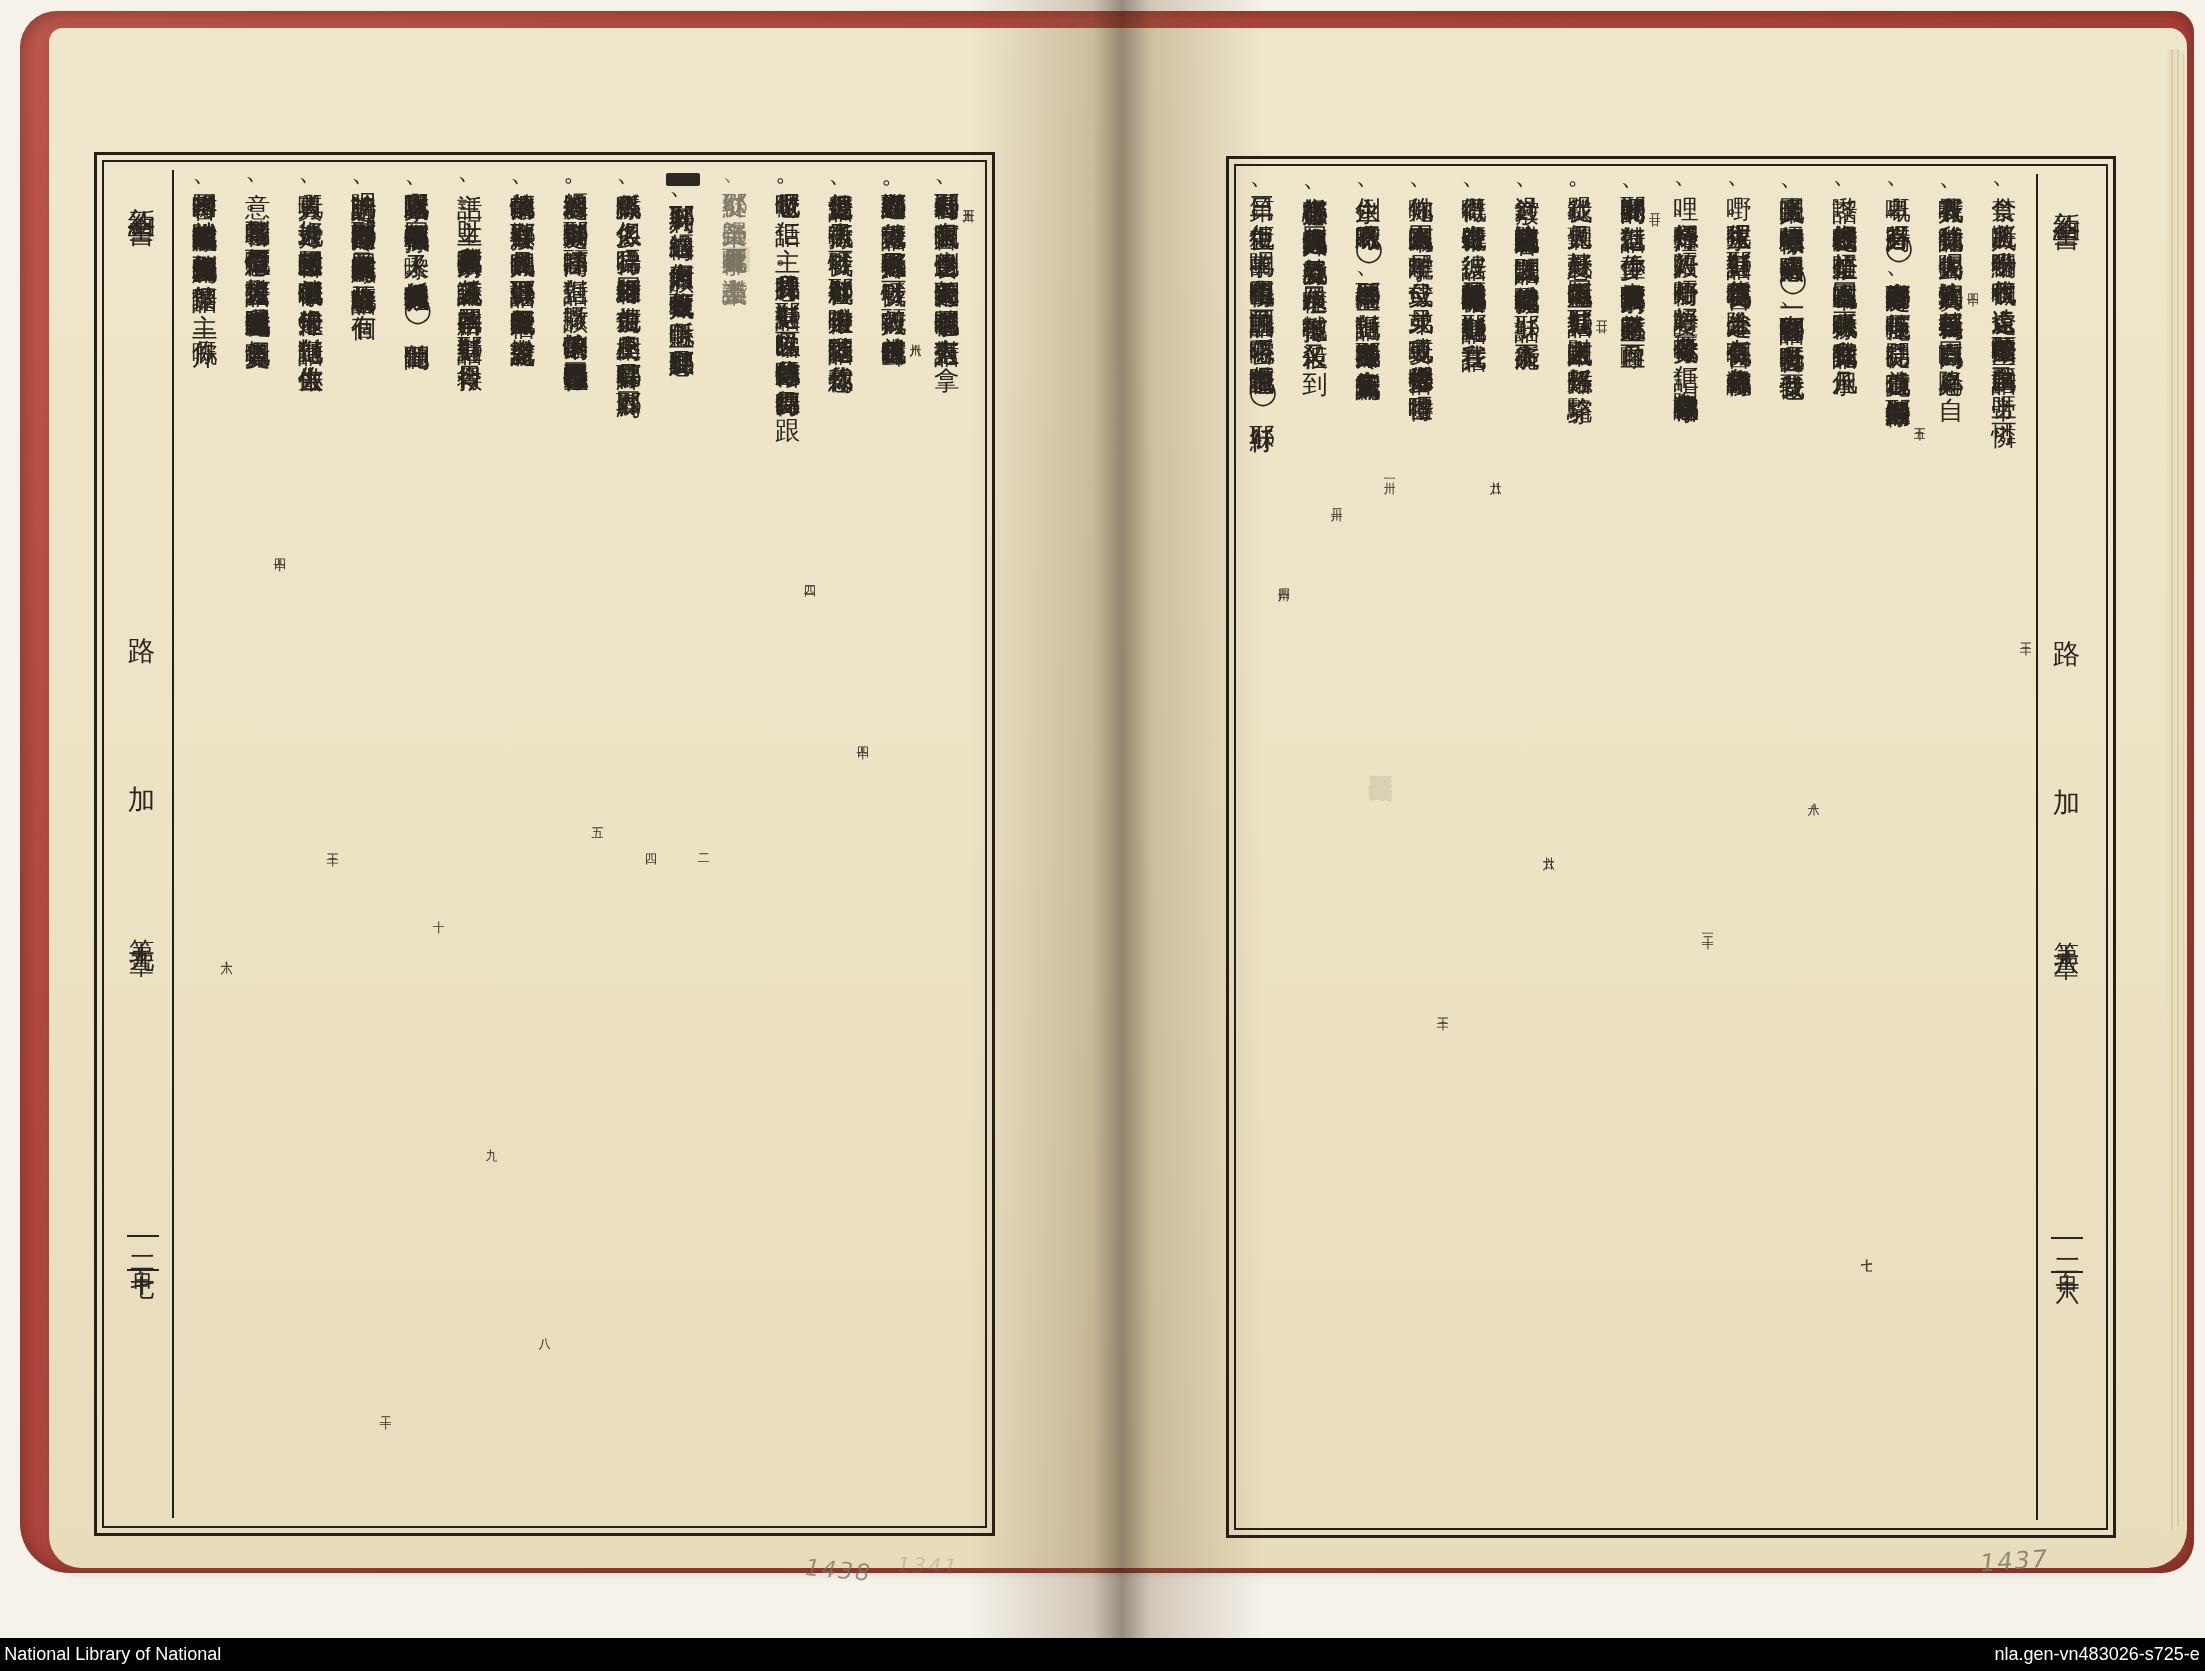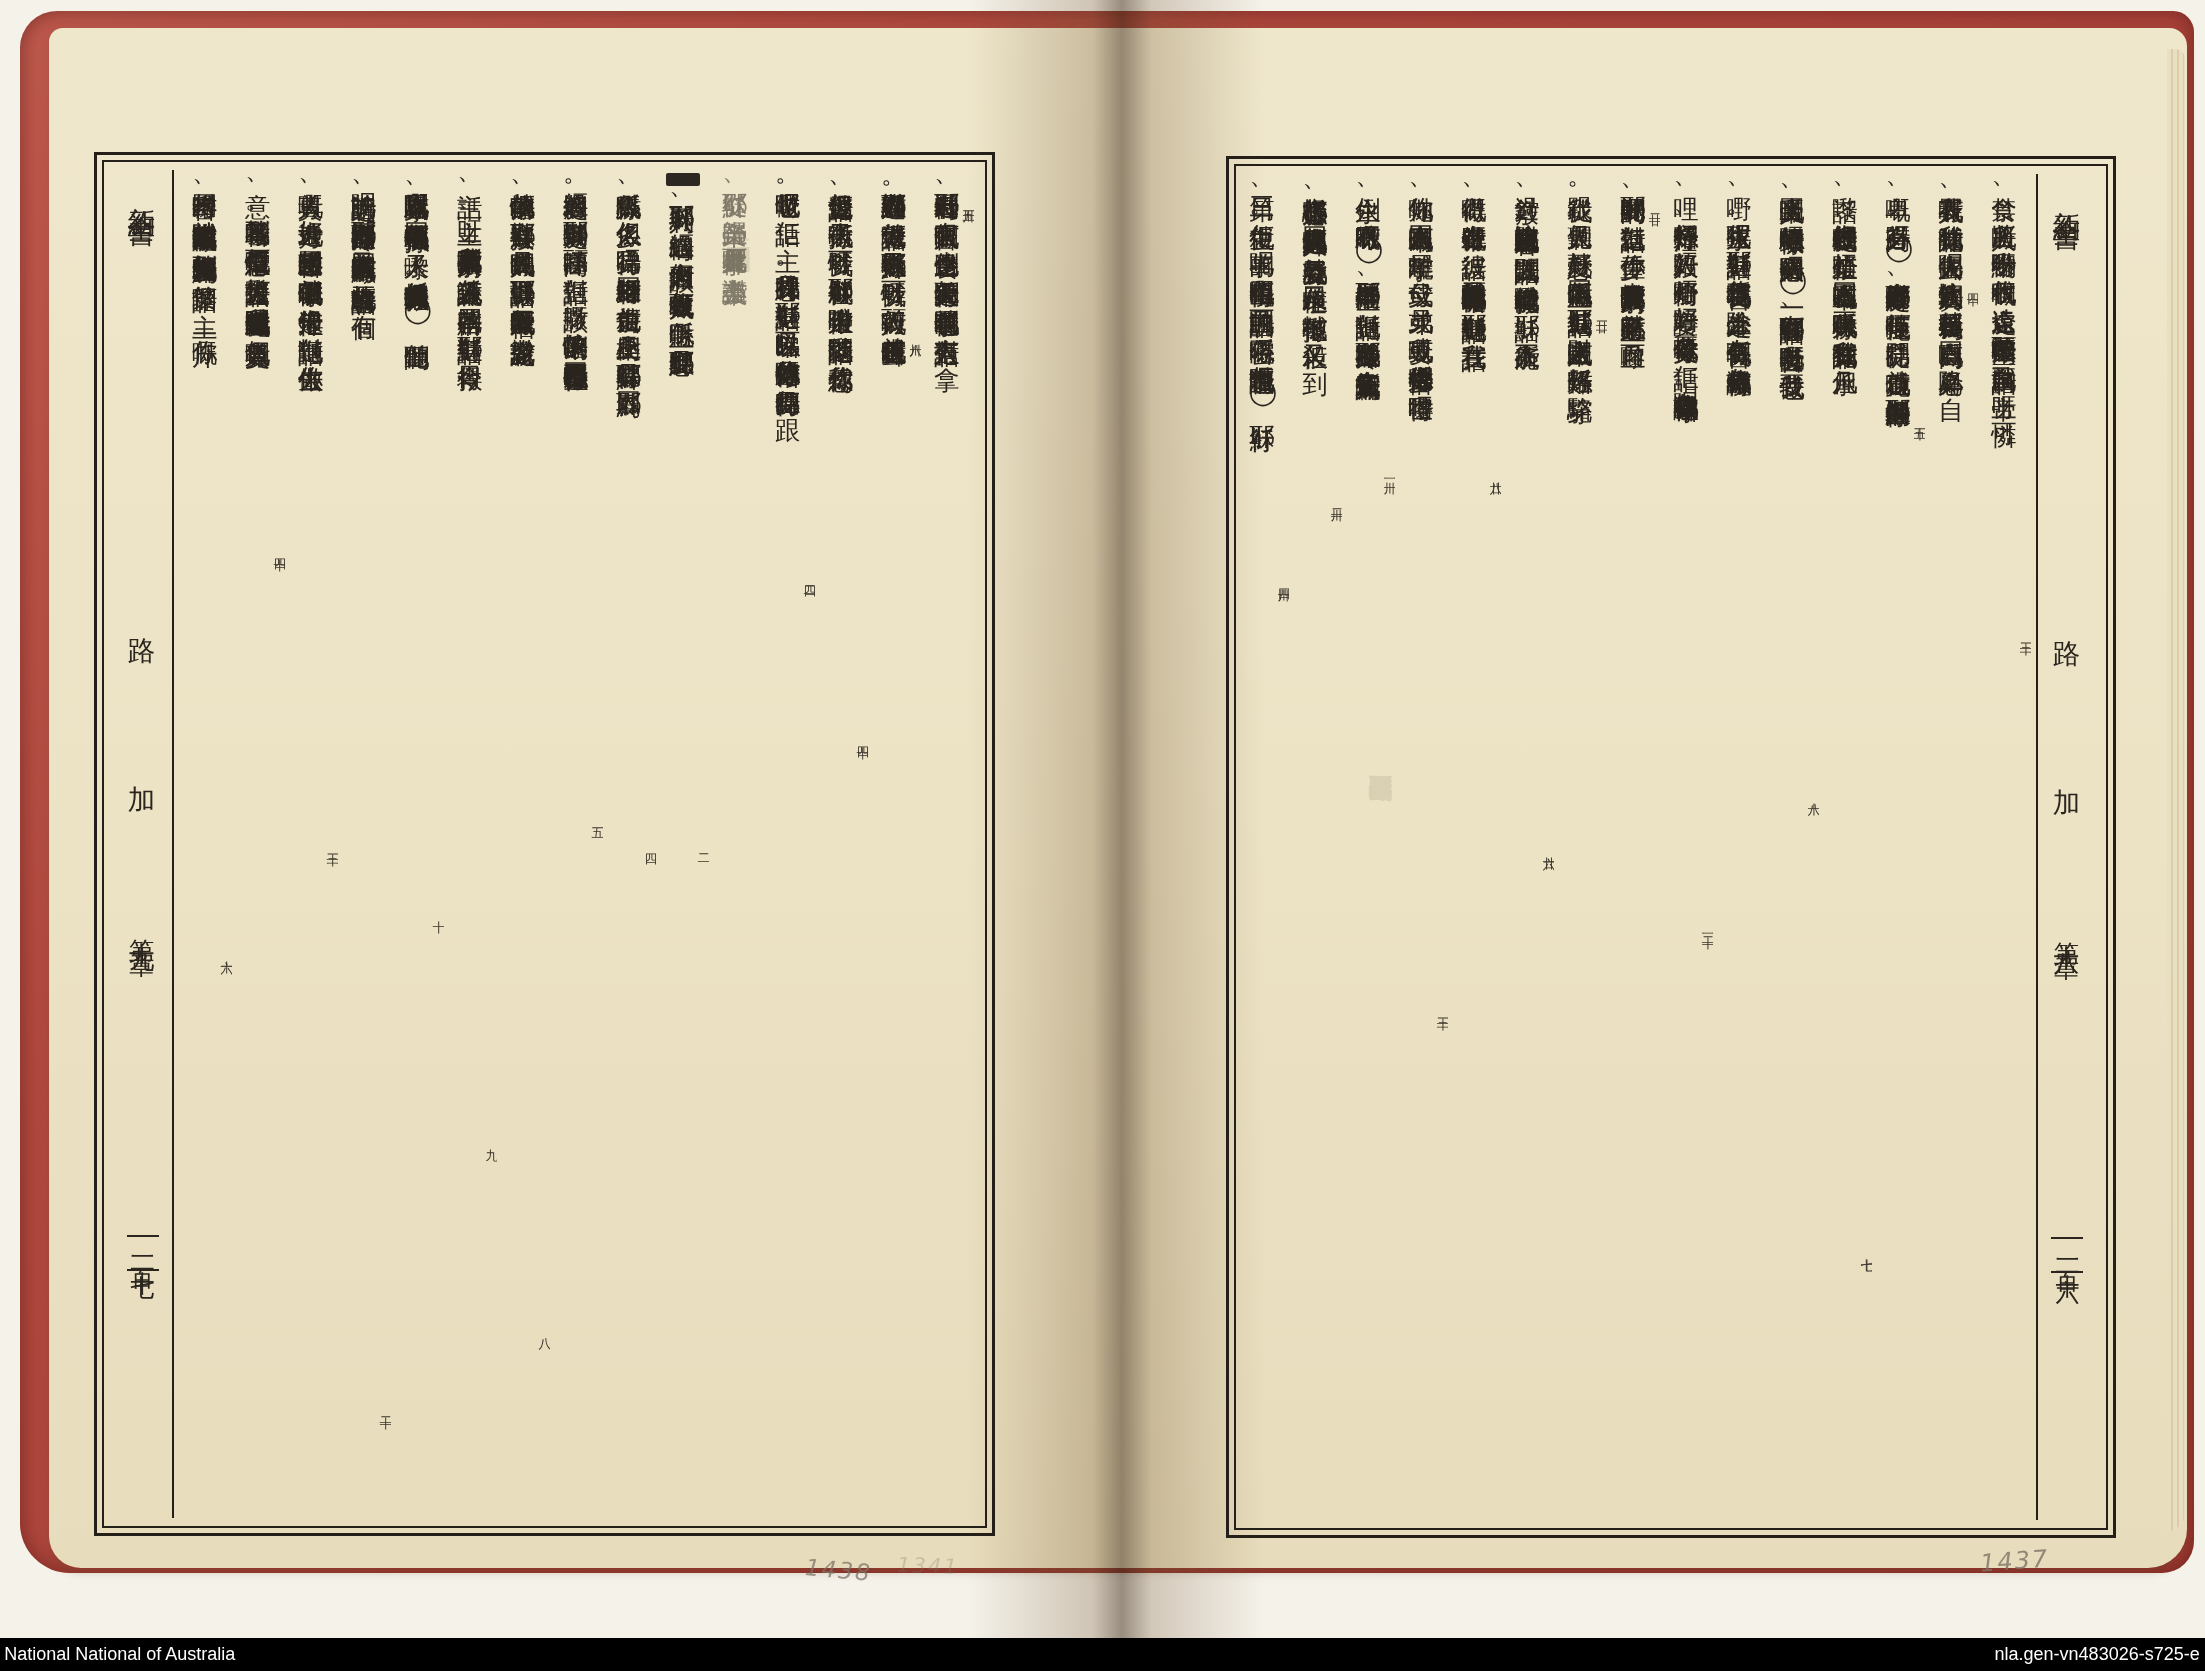--- a/index.html
+++ b/index.html
@@ -136,17 +136,17 @@
       <div class="ghost" style="left: 713px; top: 228px; height: 900px;">耶穌聽聞呢的就對佢話你重少一件去賣離你所有嘅</div>
       <div class="ghost" style="left: 1355px; top: 757px; height: 900px;">歡喜迎接耶穌個的睇見嘅人俱譏彈耶穌話</div>
     </div>
   <div id="pencil-layer">
       <span class="pencil" style="left: 805px; top: 1557px; font-size: 23px; opacity: 0.75; transform: rotate(5deg);">1438</span>
       <span class="pencil" style="left: 897px; top: 1554px; font-size: 21px; opacity: 0.28; transform: rotate(2deg);">1341</span>
       <span class="pencil" style="left: 1980px; top: 1547px; font-size: 24px; opacity: 0.8; transform: rotate(-4deg);">1437</span>
     </div>
 
   <div class="footer-bar">
-    <span class="footer-text footer-left">National National of Australia</span>
+    <span class="footer-text footer-left">National Library of National</span>
     <span class="footer-text footer-right">nla.gen-vn483026-s725-e</span>
   </div>
 </div>
 
 
 </body></html>

